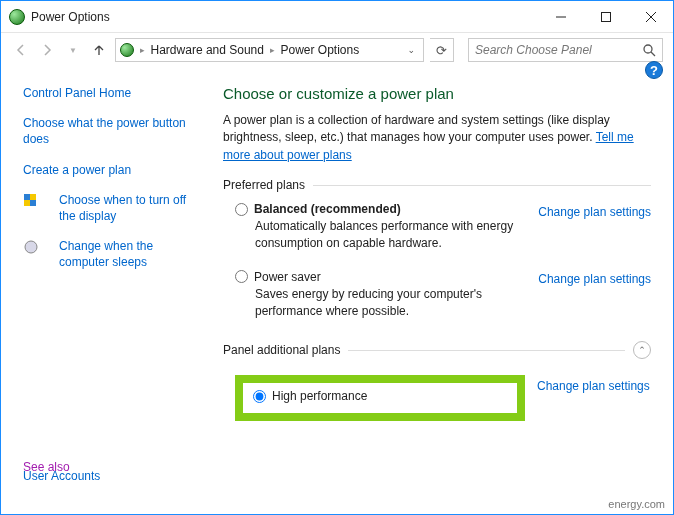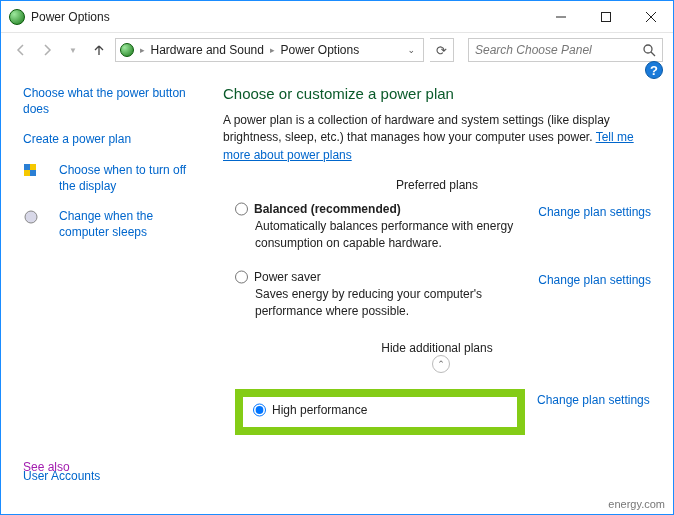--- a/index.html
+++ b/index.html
@@ -152,41 +152,40 @@
     font-weight: normal;
     font-size: 15px;
     margin: 0 0 10px 0;
   }
   .desc { line-height: 1.45; margin-bottom: 14px; }
   .desc a { color:#0066cc; text-decoration: underline; }
 
   .section-header {
     display:flex; align-items:center;
     margin: 8px 0 6px 0;
-    flex-direction: column;
   }
   .section-header .label { color:#222; }
   .section-header .line {
     flex:1; height:1px; background:#ddd; margin-left:8px;
   }
   .chevron-circle {
     width:18px; height:18px; border-radius:50%;
     border:1px solid #bbb;
     display:flex; align-items:center; justify-content:center;
     font-size:9px; color:#666; margin-left:8px;
   }
 
   .plan {
     display:flex;
     align-items: baseline;
     padding: 4px 0 2px 12px;
   }
   .plan-body { flex: 1; padding-right: 10px; }
   .plan-name {
-    display:flex; gap:6px;
+    display:flex; align-items:center; gap:6px;
     margin-bottom: 2px;
   }
   .plan-name input { margin:0; }
   .plan-name strong { font-weight: bold; }
   .plan-desc {
     padding-left: 20px;
     line-height:1.4;
     color:#222;
     margin-bottom: 12px;
   }
@@ -268,20 +267,21 @@
       <svg width="14" height="14">
           <circle cx="6" cy="6" r="4" fill="none" stroke="#555" stroke-width="1.3"></circle>
           <line x1="9" y1="9" x2="13" y2="13" stroke="#555" stroke-width="1.3"></line>
         </svg>
     </span>
   </div>
 </div>
 
 <div class="body">
   <div class="sidebar">
+    <a>Control Panel Home</a>
     <a>Choose what the power button does</a>
     <a>Create a power plan</a>
     <div class="task-row">
       <span class="task-icon">
         <svg width="16" height="16">
             <rect x="1" y="1" width="6" height="6" fill="#2a7fd4"></rect>
             <rect x="7" y="1" width="6" height="6" fill="#f5c800"></rect>
             <rect x="1" y="7" width="6" height="6" fill="#f5c800"></rect>
             <rect x="7" y="7" width="6" height="6" fill="#2a7fd4"></rect>
           </svg>
@@ -329,21 +329,21 @@
         <div class="plan-name">
           <input type="radio" name="pp" style="">
           <span>Power saver</span>
         </div>
         <div class="plan-desc">Saves energy by reducing your computer's performance where possible.</div>
       </div>
       <a class="change-link">Change plan settings</a>
     </div>
 
     <div class="section-header">
-      <span class="label">Hide additional plans</span>
+      <span class="label">Panel additional plans</span>
       <span class="line"></span>
       <span class="chevron-circle">⌃</span>
     </div>
 
     <div class="plan" style="align-items:flex-start">
       <div class="hp-box">
         <div class="plan-name">
           <input type="radio" name="pp" checked="" style="">
           <span>High performance</span>
         </div>

